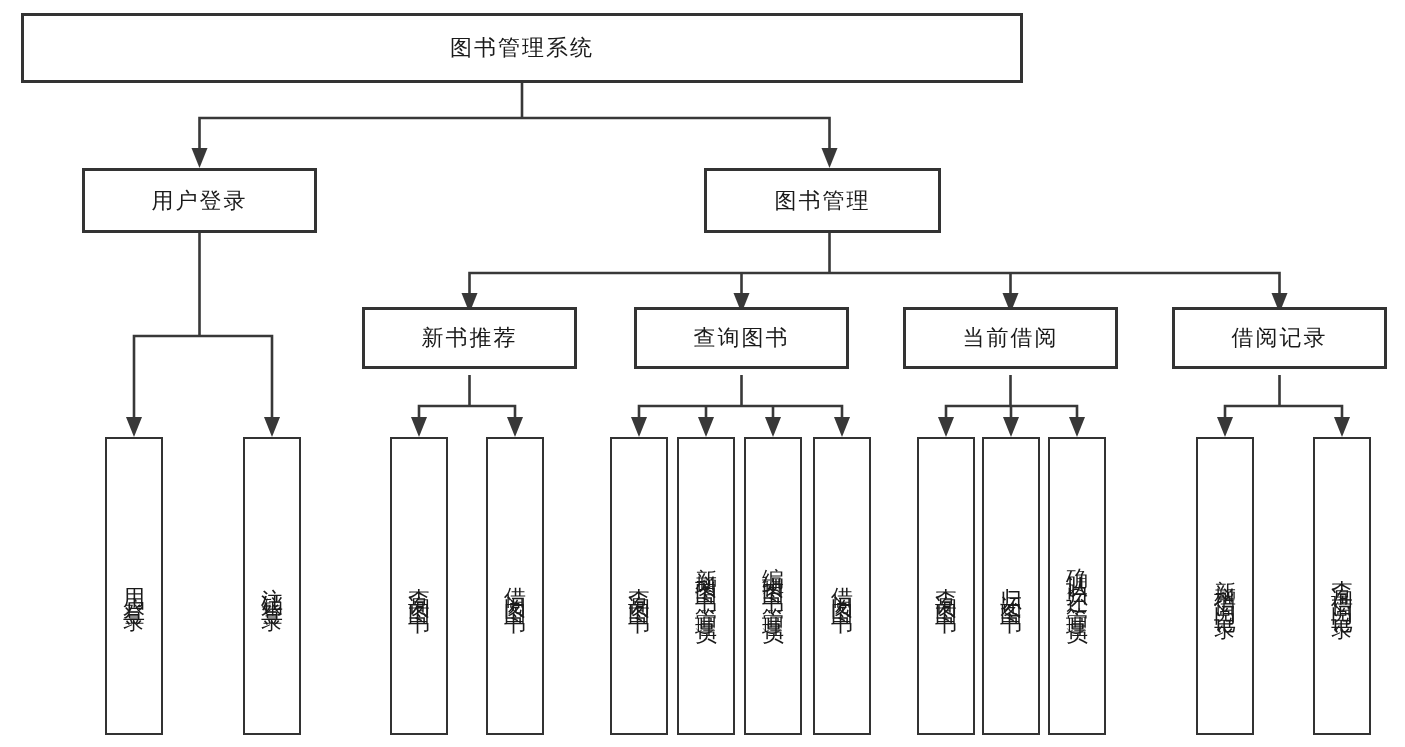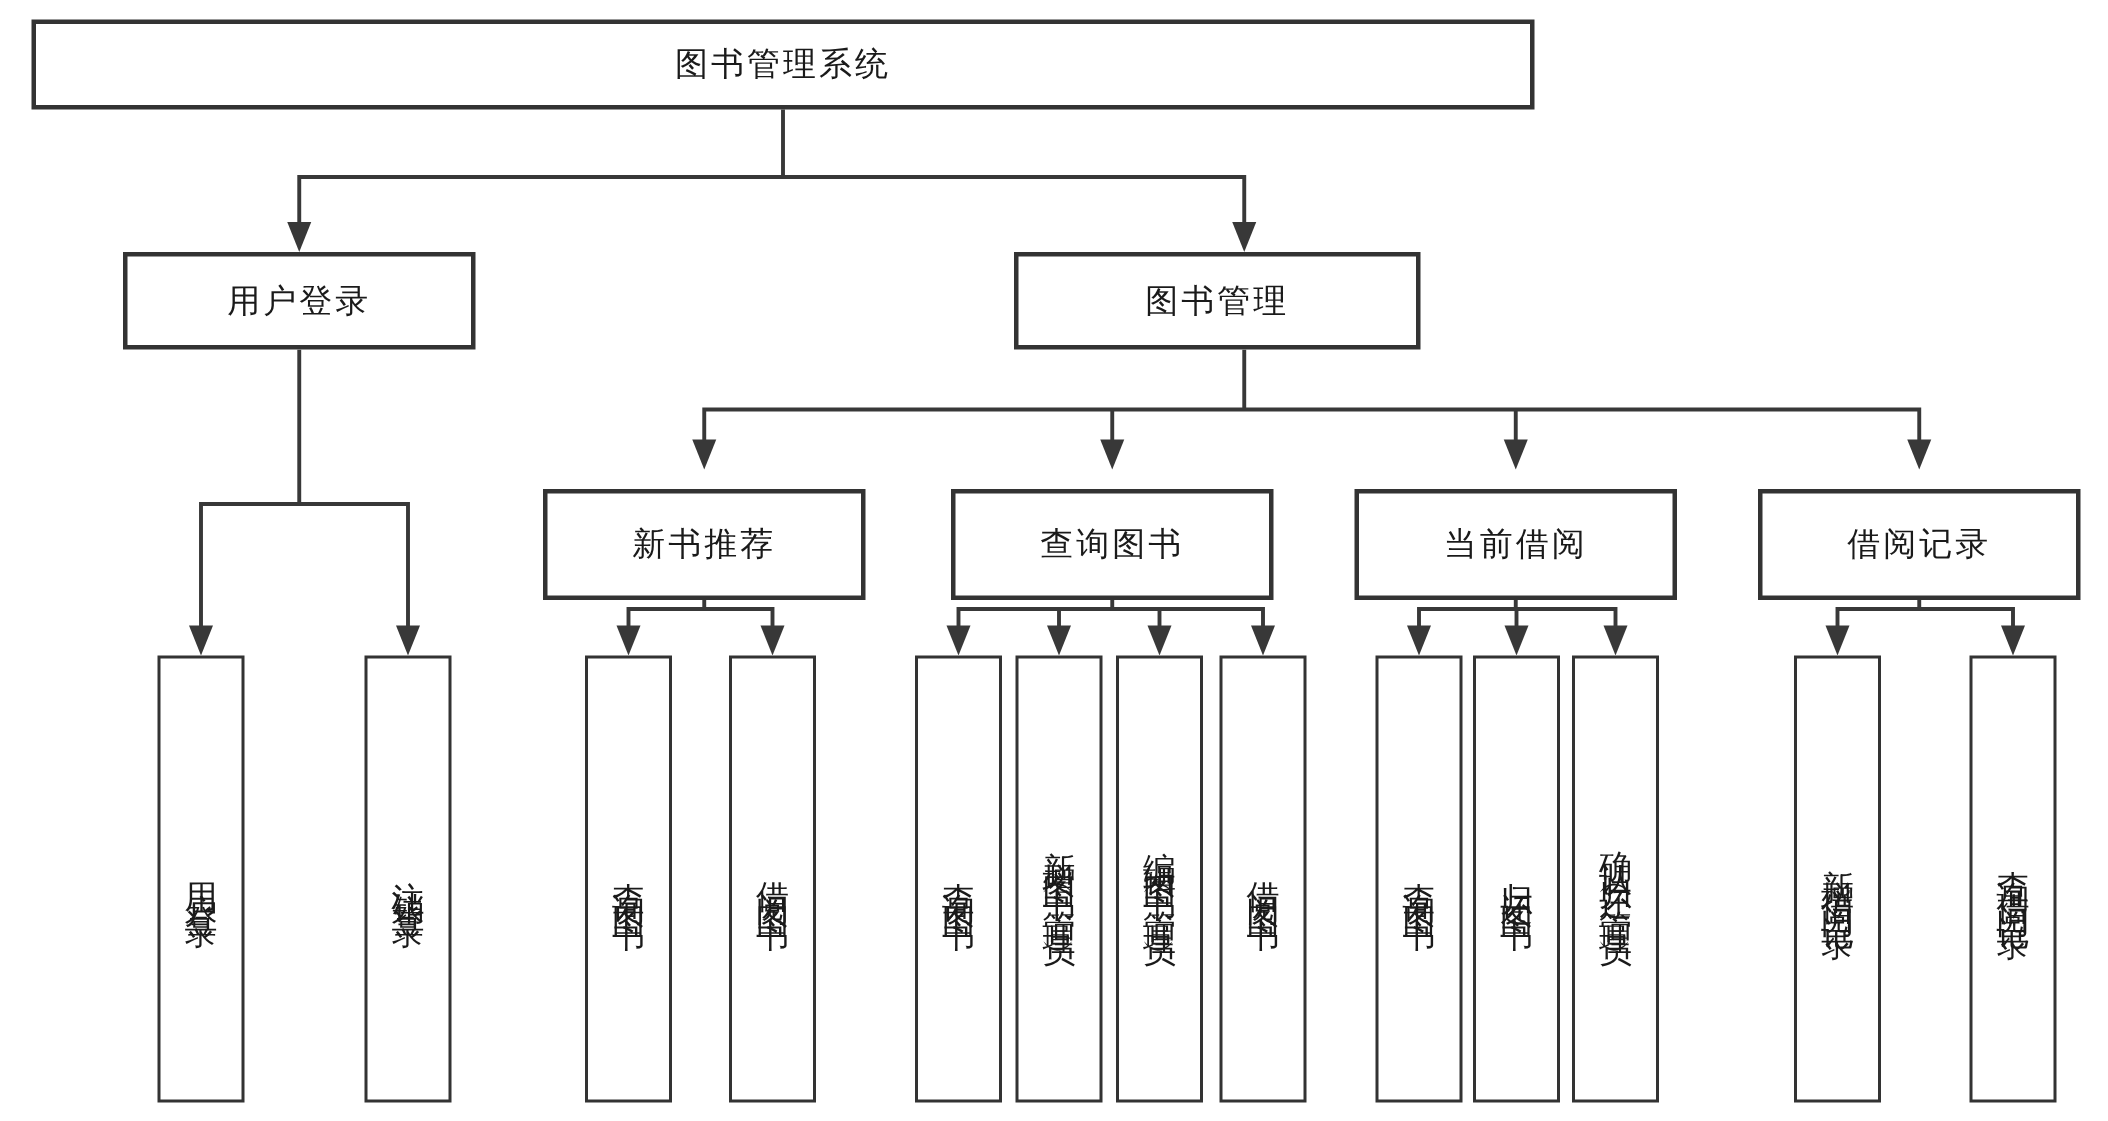--- a/index.html
+++ b/index.html
@@ -8,24 +8,24 @@
     font-family: "Liberation Sans", "DejaVu Sans", sans-serif;
   }
   .stage { position: absolute; left: 0; top: 0; width: 1405px; height: 747px; }
   svg.wires { position: absolute; left: 0; top: 0; z-index: 1; }
   .node {
     position: absolute; background: #ffffff; border: 3px solid #333333;
     box-sizing: border-box; display: flex; align-items: center; justify-content: center;
     color: #1a1a1a; z-index: 2;
   }
   .h-label { font-size: 22px; letter-spacing: 2px; white-space: nowrap; }
-  .root-node    { left: 21px;  top: 13px;  width: 1002px; height: 60px; }
+  .root-node    { left: 21px;  top: 13px;  width: 1002px; height: 70px; }
   .l2-a         { left: 82px;  top: 168px; width: 235px;  height: 65px; }
-  .l2-b         { left: 676px; top: 168px; width: 271px;  height: 65px; }
-  .l3           { top: 326px; width: 215px; height: 74px; text-align: right; }
+  .l2-b         { left: 704px; top: 168px; width: 237px;  height: 65px; }
+  .l3           { top: 307px; width: 215px; height: 62px; text-align: right; }
   .l3-1 { left: 362px; }  .l3-2 { left: 634px; }
   .l3-3 { left: 903px; }  .l3-4 { left: 1172px; }
   .leaf { top: 437px; width: 58px; height: 298px; border-width: 2.5px; }
   .leaf .v-text {
     writing-mode: vertical-rl; text-orientation: mixed;
     font-size: 22px; letter-spacing: 8px; line-height: 1; white-space: nowrap;
   }
   .lf-1  { left: 105px; }  .lf-2  { left: 243px; }
   .lf-3  { left: 390px; }  .lf-4  { left: 486px; }
   .lf-5  { left: 610px; }  .lf-6  { left: 677px; }

